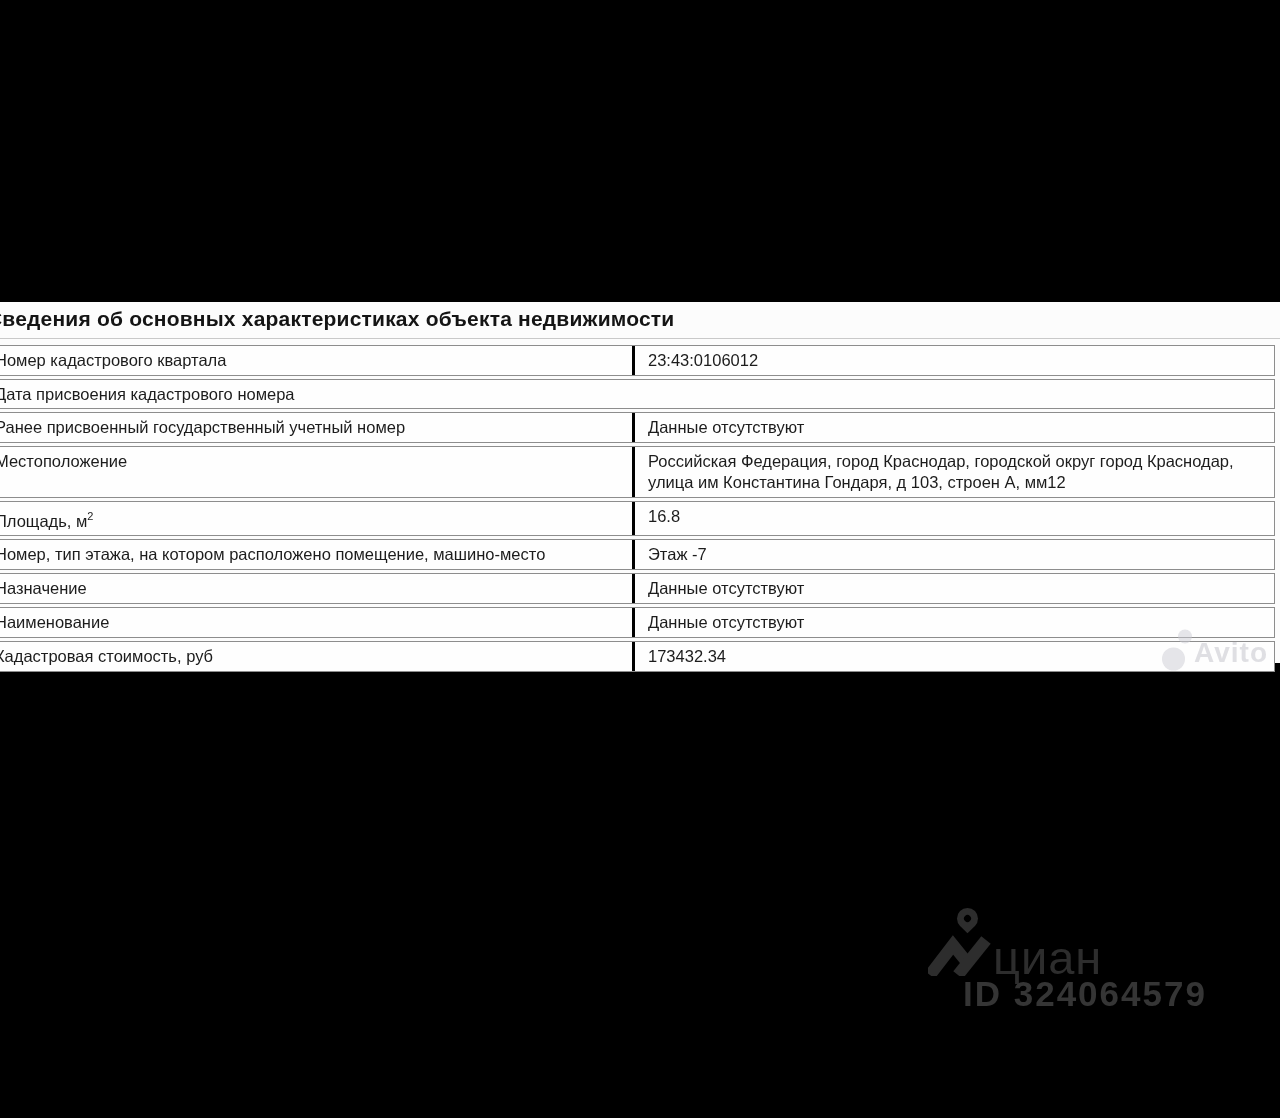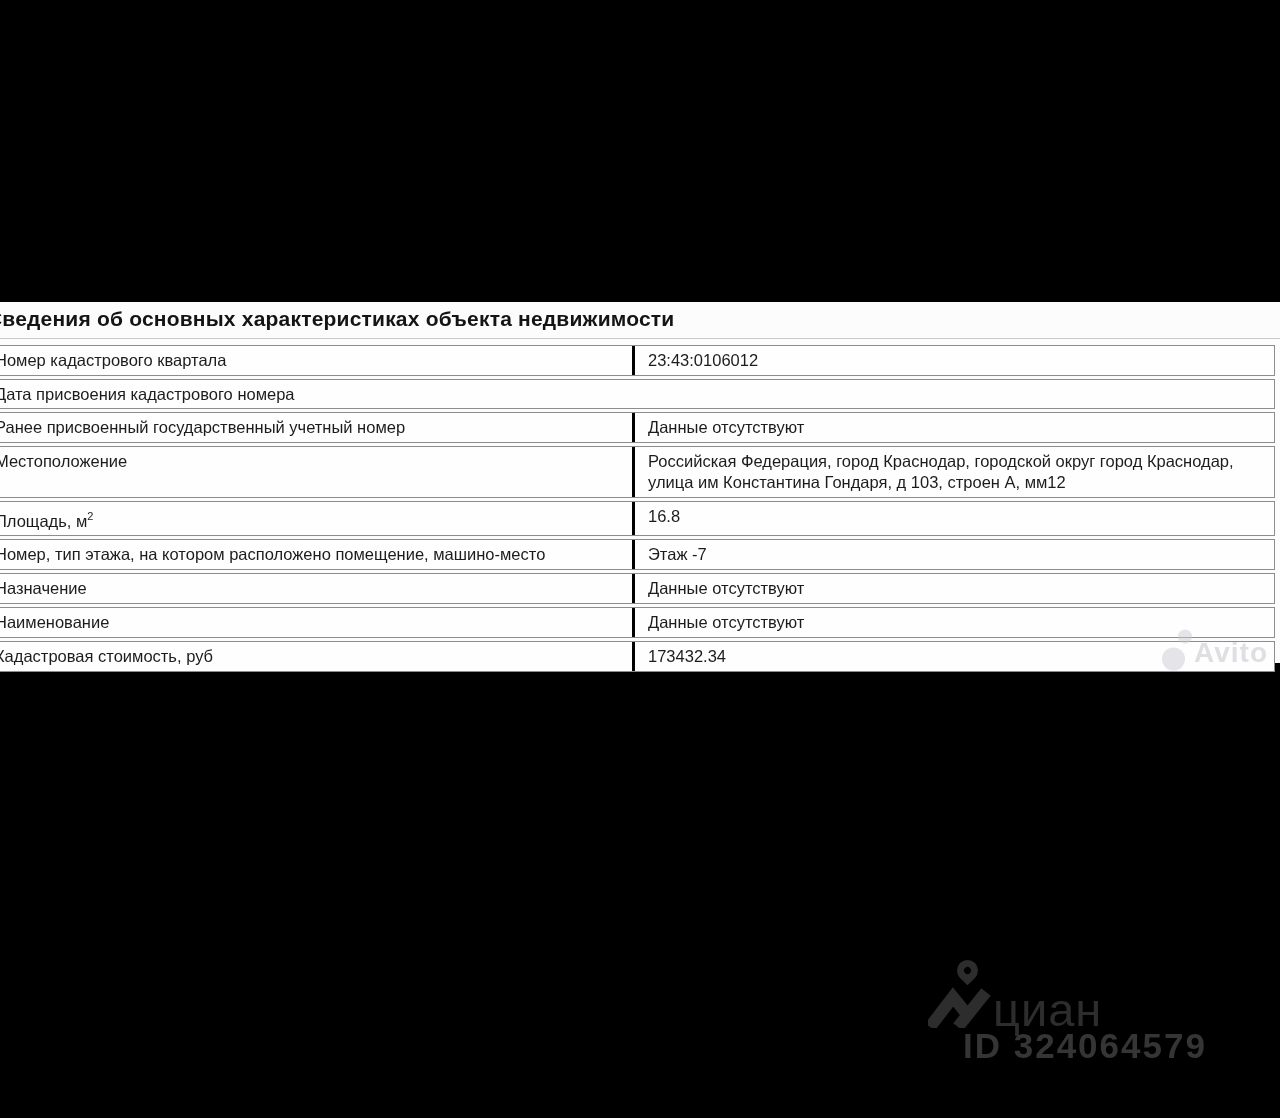--- a/index.html
+++ b/index.html
@@ -78,21 +78,21 @@
     pointer-events:none;
   }
   .av-c1{width:23px;height:23px;border-radius:50%;background:rgba(204,204,211,.5);margin-top:6px;}
   .av-c2{width:14px;height:14px;border-radius:50%;background:rgba(204,204,211,.5);margin-left:-7px;margin-top:-12px;}
   .av-text{
     font-size:28px;font-weight:bold;
     color:rgba(203,203,210,.62);
     letter-spacing:1px;margin-left:2px;
   }
   
-  .cian-mark{ position:absolute; left:925px; top:956px; width:260px; height:110px;text-align:center; }
+  .cian-mark{ position:absolute; left:925px; top:904px; width:260px; height:110px;text-align:center; }
   .cian-pin{
     position:absolute; left:32px; top:4px;
     width:21px;height:21px;
     background:#2d2d2d;
     border-radius:50% 50% 50% 0;
     transform:rotate(-45deg);
   }
   .cian-pin::after{
     content:"";
     position:absolute;left:7px;top:7px;

